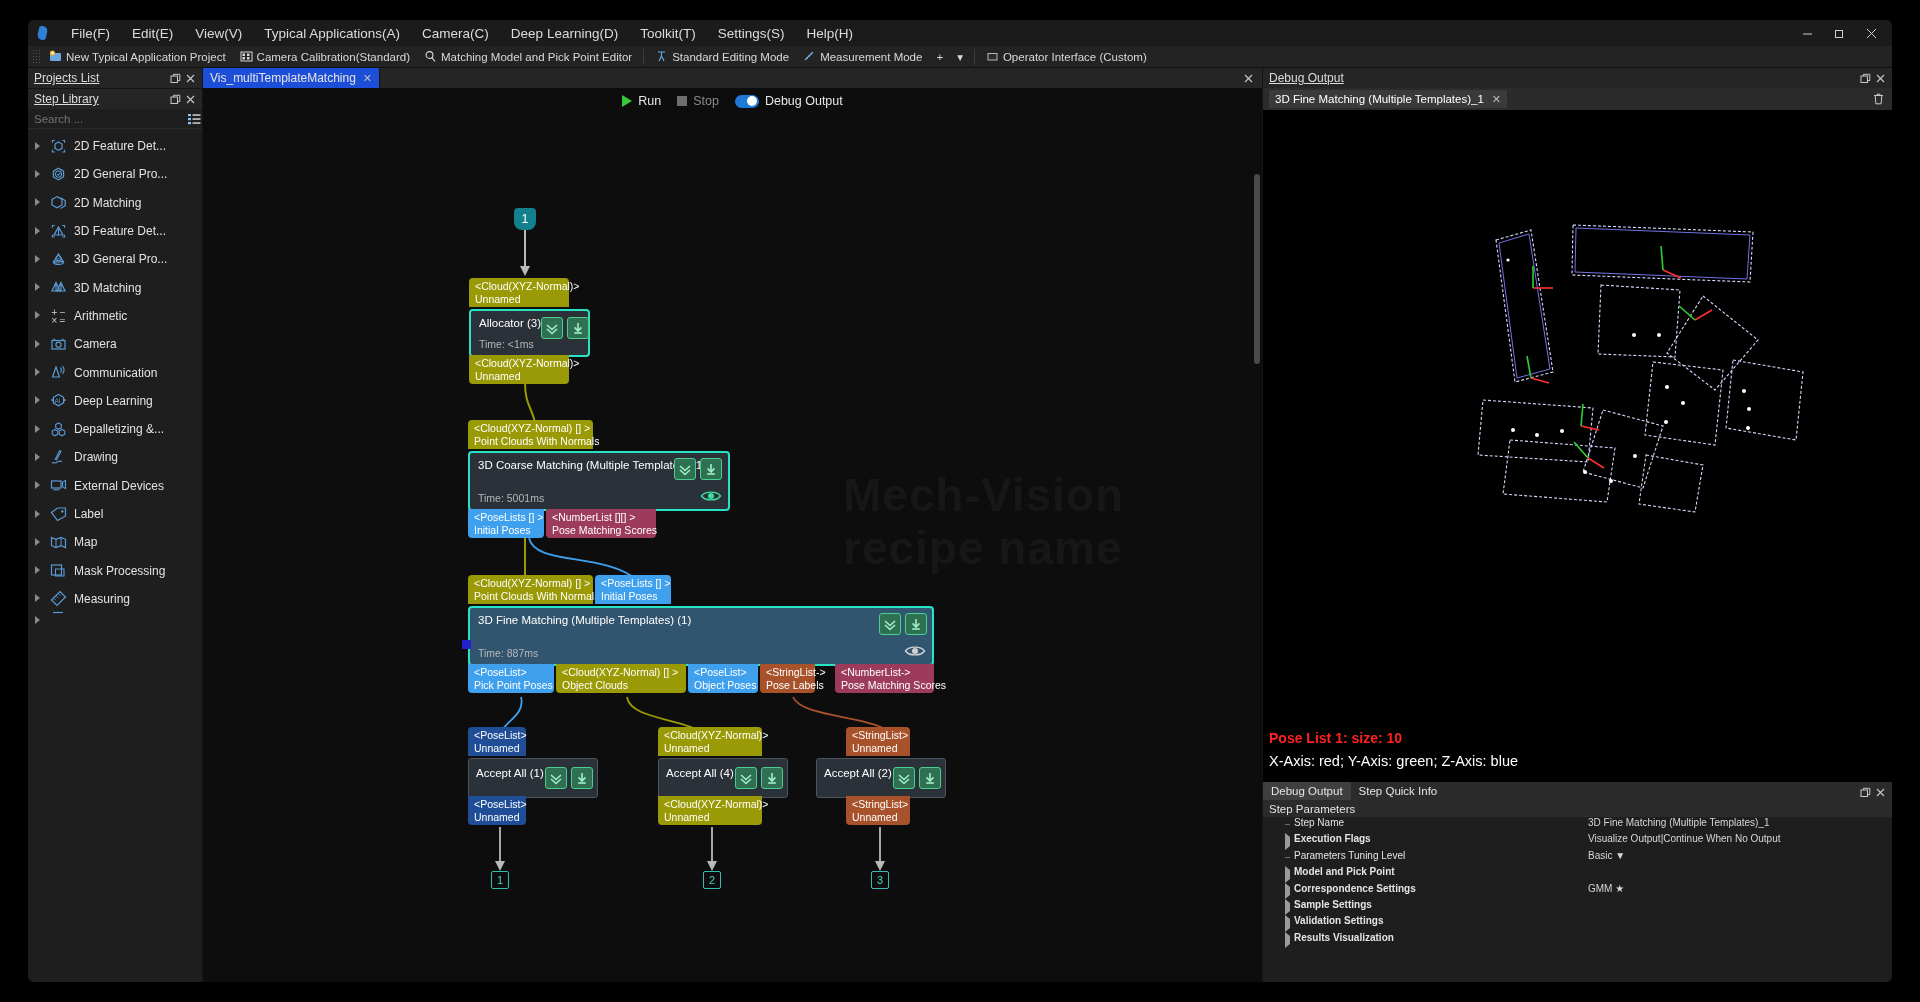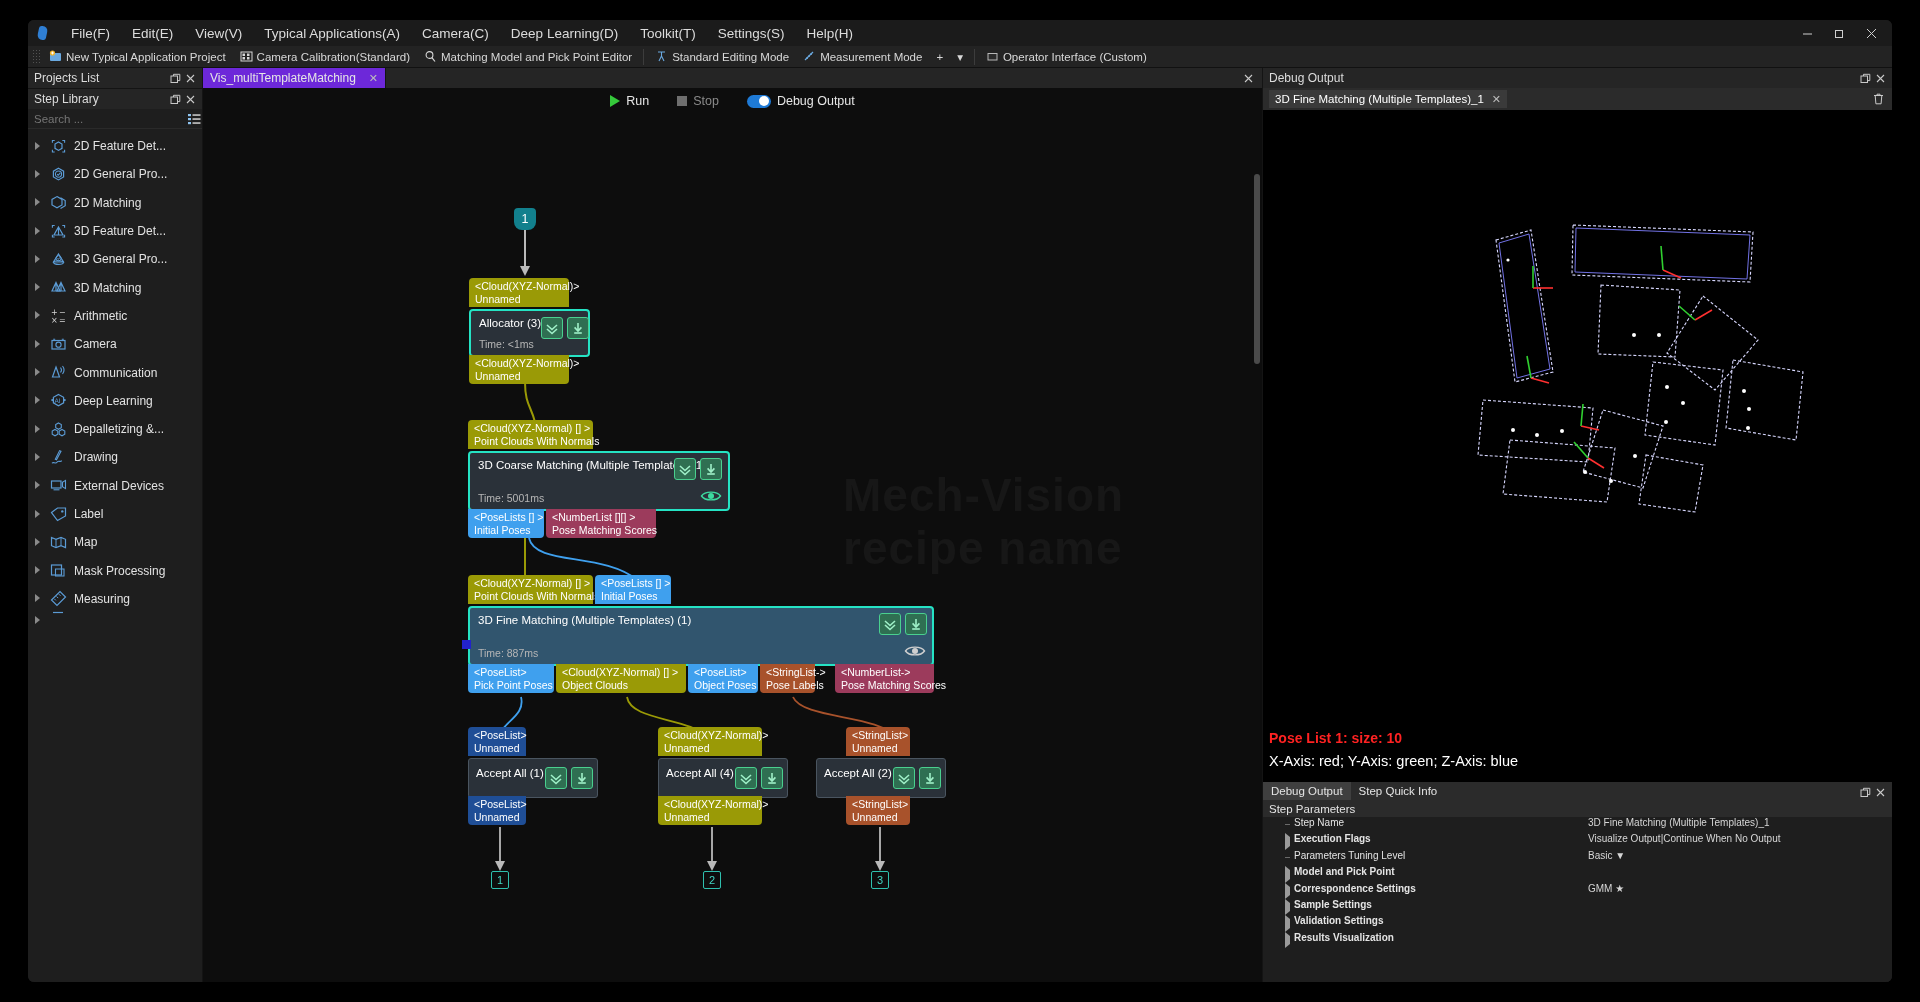--- a/index.html
+++ b/index.html
@@ -29,21 +29,21 @@
   .tbsep { width:1px; height:16px; background:#3c3c3c; margin:0 4px;}
   .ticon { width:13px; height:13px; flex:0 0 13px; display:inline-block; position:relative; }
 
   
   .body { display:flex; height:calc(962px - 26px - 22px); }
 
   
   .leftcol { width:175px; background:#1e1e1e; display:flex; flex-direction:column;
      border-right:1px solid #141414; }
   .panelhdr { height:20px; display:flex; align-items:center; background:#252525;
-     font-size:12px; color:#dcdcdc; padding:0 4px 0 6px; }
+     font-size:12px; color:#dcdcdc; padding:0 4px 0 6px;text-decoration:underline; }
   .panelhdr .ttl { flex:1; }
   .phicon { width:15px; height:15px; display:flex; align-items:center; justify-content:center;
      color:#c9c9c9; font-size:11px; }
   .projlist { height:190px; background:#1a1a1a; position:relative; }
   .projrow { height:22px; margin:2px 4px 0 4px; background:#1d5c9e; display:flex;
      align-items:center; gap:5px; padding:0 5px; font-size:12px; color:#fff; }
   .proj-ic { width:13px; height:13px; color:#d7e8ff; font-size:11px; }
   .steplib { flex:1; display:flex; flex-direction:column; border-top:1px solid #141414;}
   .searchrow { height:20px; display:flex; align-items:center; background:#1e1e1e;
      border-bottom:1px solid #2a2a2a; }
@@ -55,25 +55,25 @@
   .caret { width:9px; height:9px; position:relative; flex:0 0 9px;}
   .caret:before{ content:""; position:absolute; left:1px; top:0px; border-left:5px solid #8a8a8a;
      border-top:4.5px solid transparent; border-bottom:4.5px solid transparent; }
   .libic { width:19px; height:19px; flex:0 0 19px; color:#5b9bd5; }
   .libic svg{ display:block; }
 
   
   .center { flex:1; display:flex; flex-direction:column; background:#0d0d0d; min-width:0;}
   .centerhdr { height:20px; background:#252525; display:flex; align-items:center; }
   .tabstrip { display:flex; align-items:center; flex:1;}
-  .ftab { height:20px; display:flex; align-items:center; gap:13px; padding:0 7px;
-     background:#6d28d9; font-size:12px; color:#e6e6e6; border-right:1px solid #141414; }
+  .ftab { height:20px; display:flex; align-items:center; gap:7px; padding:0 7px;
+     background:#1d4ed8; font-size:12px; color:#e6e6e6; border-right:1px solid #141414; }
   .xsmall { font-size:11px; color:#bdbdbd; }
   .runbar { height:26px; background:#0d0d0d; display:flex; align-items:center;
-     justify-content:center; gap:16px; font-size:12.5px; }
+     justify-content:center; gap:4px; font-size:12.5px; }
   .runbtn { display:flex; align-items:center; gap:6px; color:#e6e6e6; padding:2px 6px;}
   .tri { width:0;height:0;border-left:10px solid #35c93b; border-top:6px solid transparent;
      border-bottom:6px solid transparent; }
   .sq { width:10px;height:10px;background:#6e6e6e; }
   .toggle { width:24px; height:13px; border-radius:7px; background:#1e7ad6; position:relative; }
   .toggle:after{ content:""; position:absolute; right:1.5px; top:1.5px; width:10px;height:10px;
      border-radius:50%; background:#fff; }
   .canvas { flex:1; position:relative; background:#0d0d0d; overflow:hidden; }
   .wm { position:absolute; left:640px; top:355px; font-size:46px; color:#171717;
      font-weight:bold; letter-spacing:1px; line-height:1.15; }

